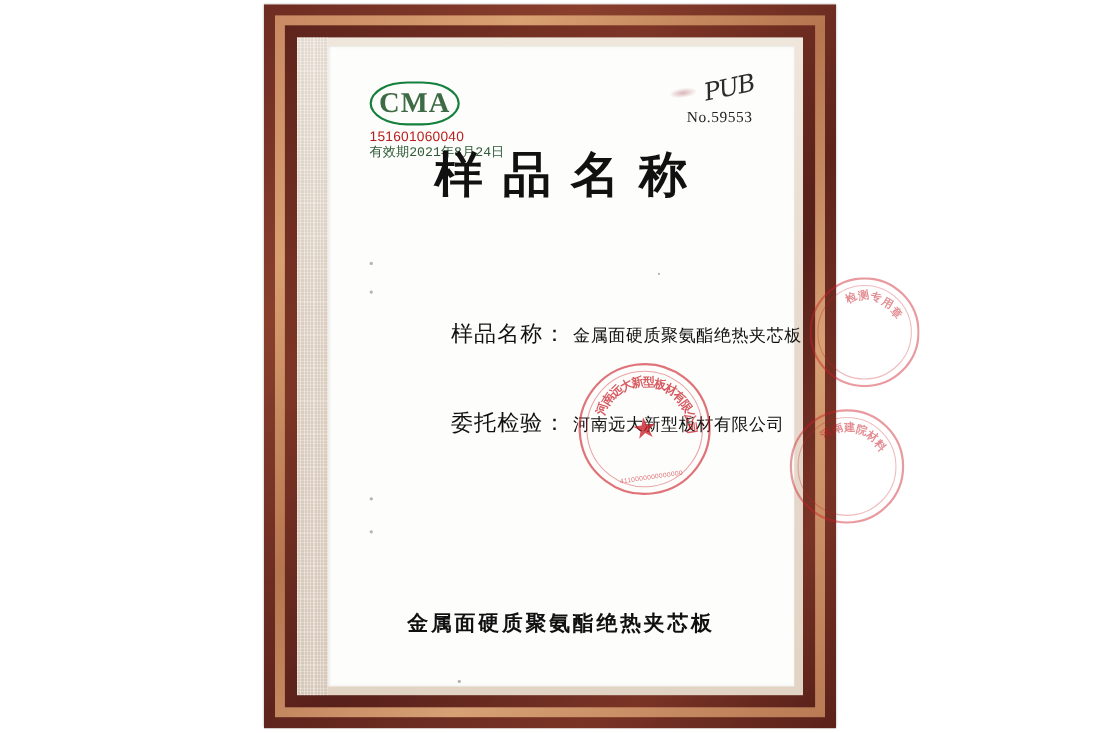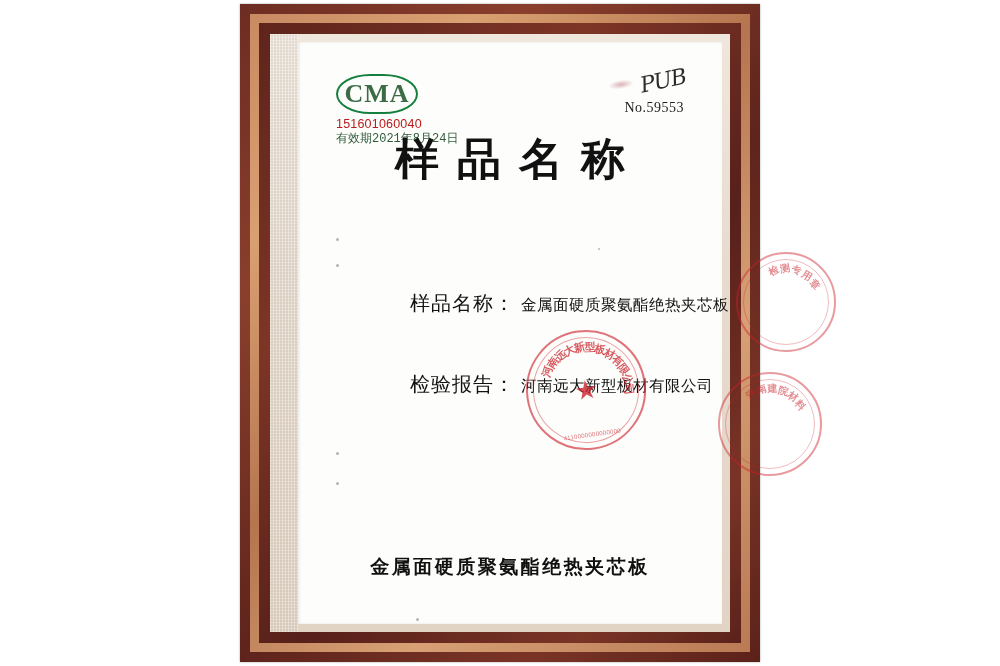--- a/index.html
+++ b/index.html
@@ -358,21 +358,21 @@
               <div class="report-no">No.59553</div>
 
               <div class="title">样品名称</div>
 
               <div class="fields">
                 <div class="field-row">
                   <span class="field-label">样品名称：</span>
                   <span class="field-value">金属面硬质聚氨酯绝热夹芯板</span>
                 </div>
                 <div class="field-row">
-                  <span class="field-label">检验报告：</span>
+                  <span class="field-label">委托检验：</span>
                   <span class="field-value">河南远大新型板材有限公司</span>
                 </div>
               </div>
 
               <div class="footer-org">金属面硬质聚氨酯绝热夹芯板</div>
 
               <div class="speck" style="left:38px;  top:196px; width:3px;  height:3px;"></div>
               <div class="speck" style="left:38px;  top:222px; width:3px;  height:3px;"></div>
               <div class="speck" style="left:38px;  top:410px; width:3px;  height:3px;"></div>
               <div class="speck" style="left:38px;  top:440px; width:3px;  height:3px;"></div>

